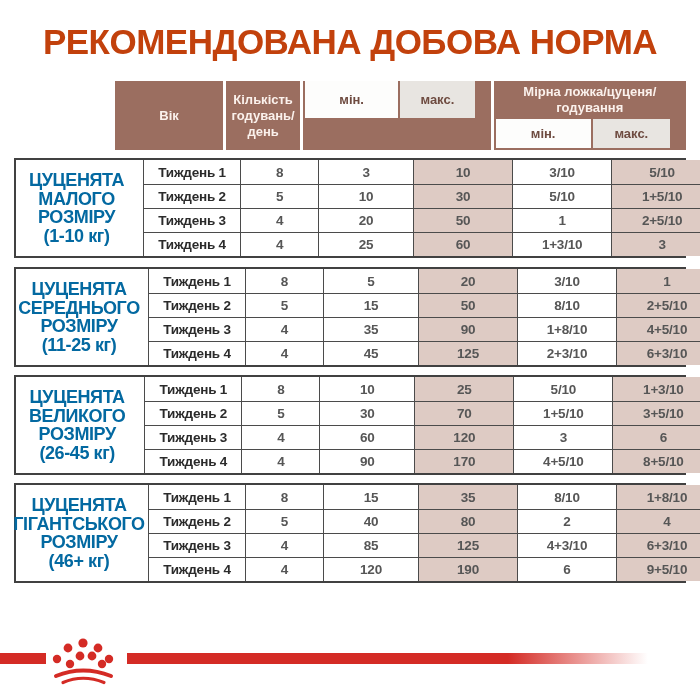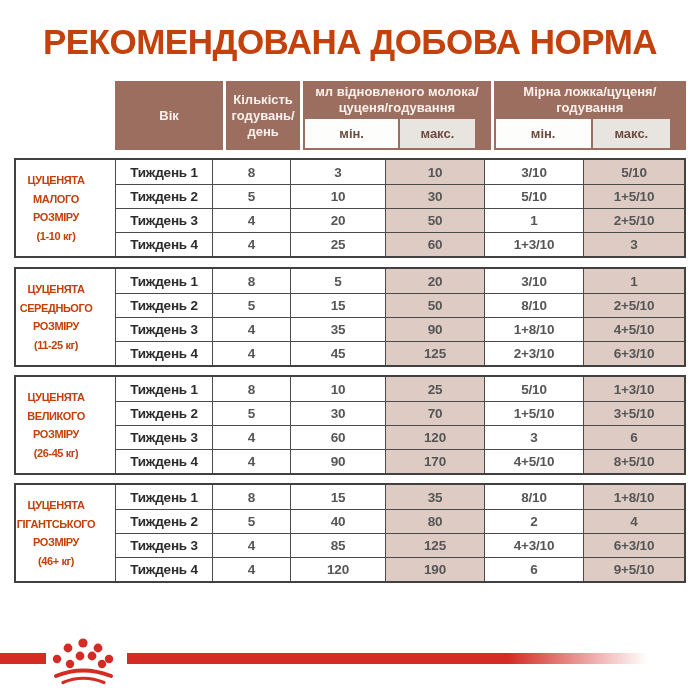--- a/index.html
+++ b/index.html
@@ -31,22 +31,23 @@
   .w-spoon{width:198px;}
   .hsub .m-min{width:93px;}
   .hsub .s-min{width:95px;}
   
   .group{
     position:absolute;left:14px;width:672px;height:100px;
     border:2px solid #414141;box-sizing:border-box;background:#fff;display:flex;
   }
   .glabel{
     width:100px;display:flex;flex-direction:column;align-items:center;justify-content:center;
-    font-size:11px;font-weight:bold;color:#c2410c;line-height:18.5px;letter-spacing:-0.4px;
+    font-size:18px;font-weight:bold;color:#0369a1;line-height:18.5px;letter-spacing:-0.4px;
     text-align:center;
+    padding-left:13px;
   }
   .rows{display:flex;flex-direction:column;flex:1;padding-left:19px;}
   .row{display:flex;height:24px;flex:1;}
   .row + .row .cell{border-top:1px solid #4b4b4b;}
   .cell{
     box-sizing:border-box;border-left:1px solid #4b4b4b;
     display:flex;align-items:center;justify-content:center;
     font-size:13.5px;font-weight:bold;color:#565656;letter-spacing:-0.2px;
   }
   .cell.week{width:97px;color:#2b2b2b;}
@@ -66,21 +67,20 @@
 <body>
 
 <div class="page">
 
   <div class="title">РЕКОМЕНДОВАНА ДОБОВА НОРМА</div>
 
   <div class="thead">
     <div class="hcell simple w-age">Вік</div>
     <div class="hcell simple w-feed">Кількість годувань/день</div>
     <div class="hcell grp w-milk">
-      <div class="hmain">мл відновленого молока/цуценя/годування</div>
       <div class="hsub">
         <div class="sub min m-min">мін.</div>
         <div class="sub max">макс.</div>
       </div>
     </div>
     <div class="hcell grp w-spoon">
       <div class="hmain">Мірна ложка/цуценя/годування</div>
       <div class="hsub">
         <div class="sub min s-min">мін.</div>
         <div class="sub max">макс.</div>

